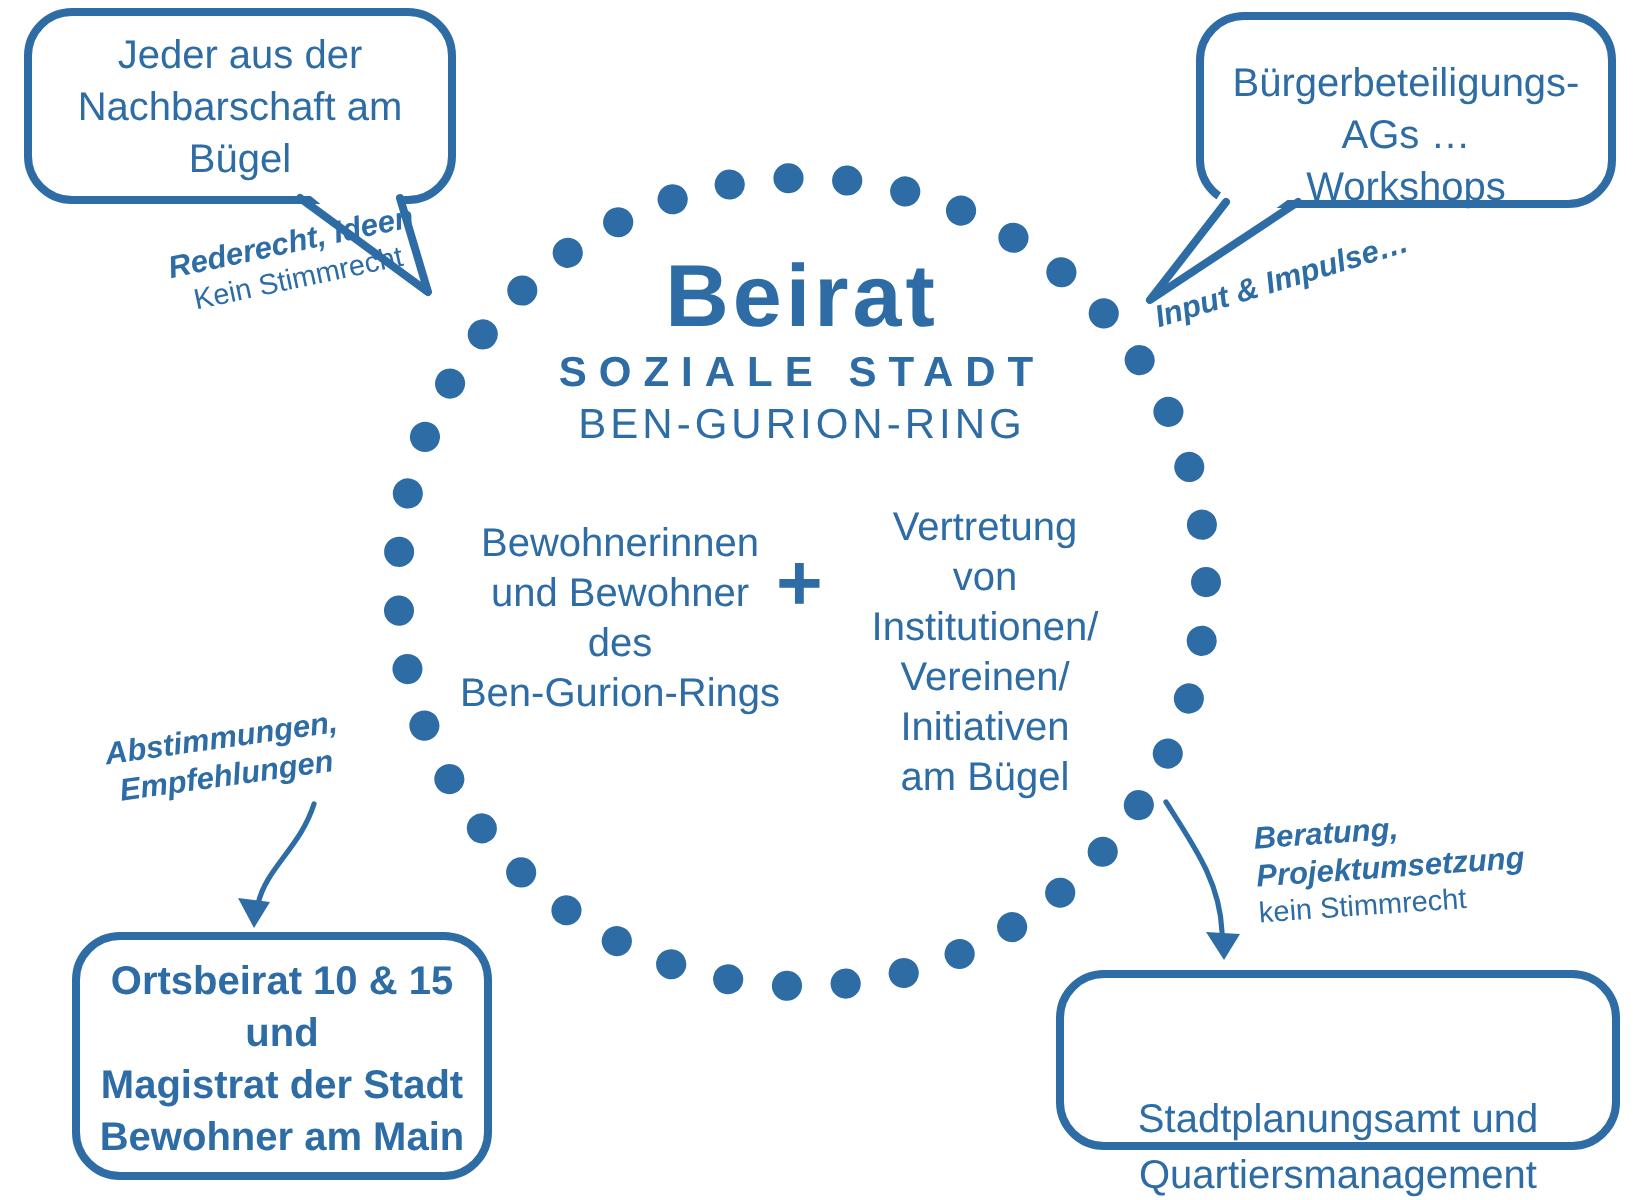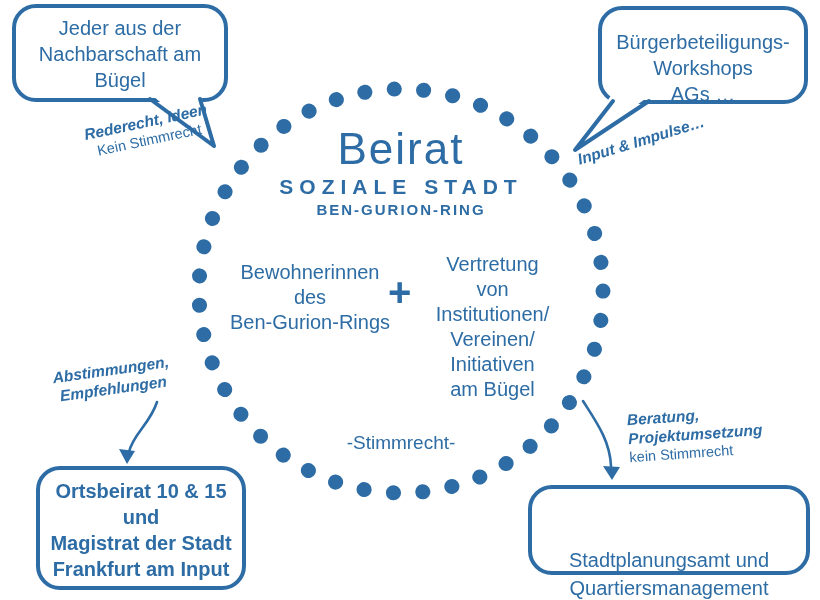--- a/index.html
+++ b/index.html
@@ -22,23 +22,23 @@
     stroke-dasharray: 0.1 29.42;
   }
   .box { fill: #fff; stroke: var(--brand); stroke-width: 4; }
   .tailfill { fill: #fff; stroke: none; }
   .tailstroke { fill: none; stroke: var(--brand); stroke-width: 4; stroke-linejoin: round; stroke-linecap: round; }
   .arrow { fill: none; stroke: var(--brand); stroke-width: 2.6; stroke-linecap: round; }
   .arrowhead { fill: var(--brand); stroke: none; }
   .txt { position: absolute; color: var(--brand); }
   .c { text-align: center; }
   .bubble-text { font-size: 20px; line-height: 26px; }
-  .title { font-size: 44px; font-weight: normal; letter-spacing: 2px; }
+  .title { font-size: 44px; font-weight: bold; letter-spacing: 2px; }
   .subtitle { font-size: 21px; letter-spacing: 6px; }
-  .subtitle2 { font-size: 15px; letter-spacing: 2px; font-weight: bold; }
+  .subtitle2 { font-size: 21px; letter-spacing: 2px; }
   .group { font-size: 20px; line-height: 25px; }
   .plus { font-size: 40px; font-weight: bold; }
   .note { font-size: 19px; }
   .ann { font-size: 15.5px; line-height: 19px; }
   .ann .b { font-weight: bold; font-style: italic; }
   .ann .n { font-weight: normal; font-style: normal; font-size: 14.5px; }
 </style>
 </head>
 <body>
 
@@ -68,72 +68,72 @@
   </svg>
 
   <div class="txt c bubble-text" style="left:14px; top:15px; width:212px;">
     <div>Jeder aus der</div>
     <div>Nachbarschaft am</div>
     <div>Bügel</div>
   </div>
 
   <div class="txt c bubble-text" style="left:600px; top:17px; width:206px;margin-top:12px;">
     <div>Bürgerbeteiligungs-</div>
+    <div>AGs …</div>
     <div>Workshops</div>
-    <div>AGs …</div>
   </div>
 
   <div class="txt c ann" style="left:75px; top:112px; width:145px; transform:rotate(-12deg);">
     <div class="b">Rederecht, Ideen</div>
     <div class="n">Kein Stimmrecht</div>
   </div>
 
   <div class="txt ann" style="left:578px; top:150px; width:160px; transform:rotate(-17deg); transform-origin:left center;">
     <div class="b">Input &amp; Impulse…</div>
   </div>
 
   <div class="txt c title" style="left:200px; top:124px; width:402px;">Beirat</div>
   <div class="txt c subtitle" style="left:200px; top:175px; width:402px;font-weight:bold;">SOZIALE STADT</div>
   <div class="txt c subtitle2" style="left:200px; top:201px; width:402px;">BEN-GURION-RING</div>
 
   <div class="txt c group" style="left:215px; top:260px; width:190px;">
     <div>Bewohnerinnen</div>
+    <div>und Bewohner</div>
     <div>des</div>
     <div>Ben-Gurion-Rings</div>
   </div>
 
   <div class="txt plus" style="left:388px; top:270px;">+</div>
 
   <div class="txt c group" style="left:405px; top:252px; width:175px;">
     <div>Vertretung</div>
     <div>von</div>
     <div>Institutionen/</div>
     <div>Vereinen/</div>
     <div>Initiativen</div>
     <div>am Bügel</div>
   </div>
 
-  <div class="txt c note" style="left:200px; top:432px; width:402px;">-Stimmrecht-</div>
 
   <div class="txt c ann" style="left:42px; top:360px; width:140px; transform:rotate(-8deg);">
     <div class="b">Abstimmungen,</div>
     <div class="b">Empfehlungen</div>
   </div>
 
   <div class="txt ann" style="left:628px; top:404px; width:180px; transform:rotate(-4deg);">
     <div class="b">Beratung,</div>
     <div class="b">Projektumsetzung</div>
     <div class="n">kein Stimmrecht</div>
   </div>
 
   <div class="txt c bubble-text" style="left:38px; top:478px; width:206px;font-weight:bold;">
     <div>Ortsbeirat 10 &amp; 15</div>
     <div>und</div>
     <div>Magistrat der Stadt</div>
-    <div>Frankfurt am Input</div>
+    <div>Bewohner am Main</div>
   </div>
 
   <div class="txt c bubble-text" style="left:530px; top:502px; width:278px; line-height:28px;margin-top:44px;">
     <div>Stadtplanungsamt und</div>
     <div>Quartiersmanagement</div>
   </div>
 
 </div>
 
 </body></html>

